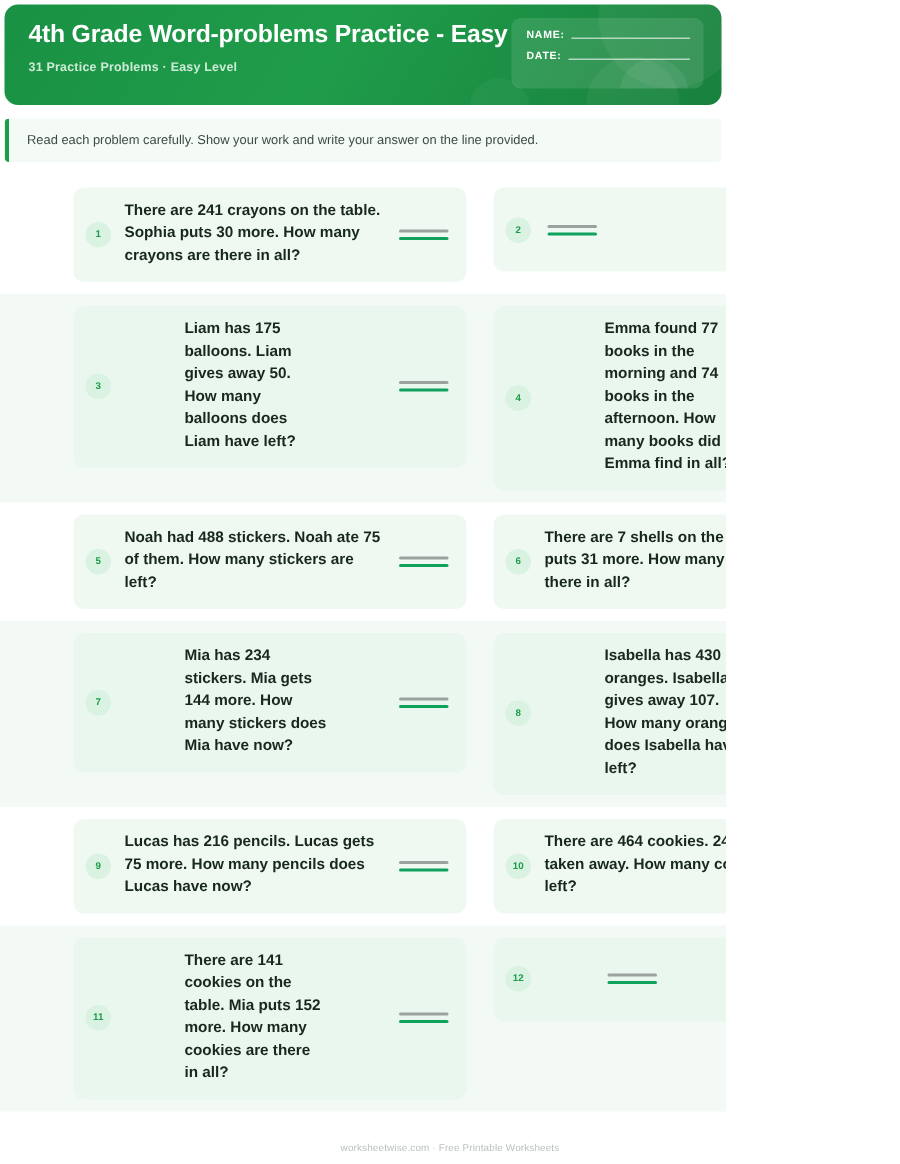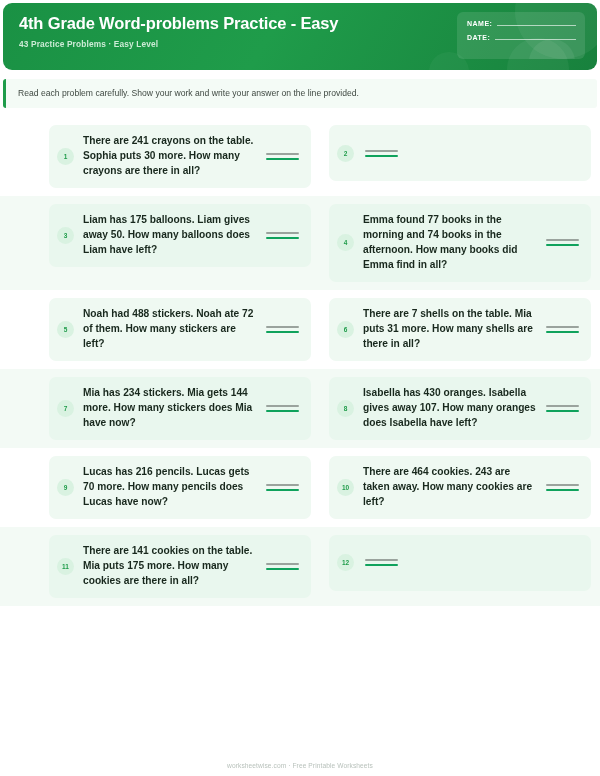--- a/index.html
+++ b/index.html
@@ -6,21 +6,21 @@
 
   html, body {
     width: 600px;
     height: 776px;
     overflow: hidden;
     background: #ffffff;
     font-family: "Liberation Sans", sans-serif;
   }
 
   .page {
-    width: 600px;
+    width: 484px;
     height: 776px;
     position: relative;
     background: #ffffff;
     overflow: hidden;
   }
 
   
   .header {
     position: relative;
     margin: 3px 3px 0 3px;
@@ -150,21 +150,21 @@
 
   .card {
     flex: 1;
     background: #eff9f2;
     border-radius: 7px;
     padding: 9px 10px 9px 8px;
     display: flex;
     align-items: center;
     min-height: 56px;
   }
-  .row.alt .card { background: #e9f7ee; }
+  .row.alt .card { background: #e9f7ee; gap: 40px; }
 
   .badge {
     flex: 0 0 auto;
     width: 17px;
     height: 17px;
     border-radius: 50%;
     background: #d9f2e1;
     color: #1f9c4a;
     font-size: 6.5px;
     font-weight: bold;
@@ -219,21 +219,21 @@
 <body>
 
 <div class="page">
 
   <div class="header">
     <div class="header-deco-1"></div>
     <div class="header-deco-2"></div>
     <div class="header-deco-3"></div>
 
     <div class="title">4th Grade Word-problems Practice - Easy</div>
-    <div class="subtitle">43 Practice Problems · Easy Level</div>
+    <div class="subtitle">31 Practice Problems · Easy Level</div>
 
     <div class="namebox">
       <div class="namebox-deco"></div>
       <div class="nb-row">
         <span class="nb-label">NAME:</span>
         <span class="nb-line"></span>
       </div>
       <div class="nb-row">
         <span class="nb-label">DATE:</span>
         <span class="nb-line"></span>
@@ -289,21 +289,21 @@
             <div class="solid"></div>
           </div>
         </div>
       </div>
     </div>
 
     <div class="row">
       <div class="cell">
         <div class="card">
           <div class="badge">5</div>
-          <div class="qtext">Noah had 488 stickers. Noah ate 72 of them. How many stickers are left?</div>
+          <div class="qtext">Noah had 488 stickers. Noah ate 75 of them. How many stickers are left?</div>
           <div class="answer-line">
             <div class="dash"></div>
             <div class="solid"></div>
           </div>
         </div>
       </div>
       <div class="cell">
         <div class="card">
           <div class="badge">6</div>
           <div class="qtext">There are 7 shells on the table. Mia puts 31 more. How many shells are there in all?</div>
@@ -335,21 +335,21 @@
             <div class="solid"></div>
           </div>
         </div>
       </div>
     </div>
 
     <div class="row">
       <div class="cell">
         <div class="card">
           <div class="badge">9</div>
-          <div class="qtext">Lucas has 216 pencils. Lucas gets 70 more. How many pencils does Lucas have now?</div>
+          <div class="qtext">Lucas has 216 pencils. Lucas gets 75 more. How many pencils does Lucas have now?</div>
           <div class="answer-line">
             <div class="dash"></div>
             <div class="solid"></div>
           </div>
         </div>
       </div>
       <div class="cell">
         <div class="card">
           <div class="badge">10</div>
           <div class="qtext">There are 464 cookies. 243 are taken away. How many cookies are left?</div>
@@ -358,21 +358,21 @@
             <div class="solid"></div>
           </div>
         </div>
       </div>
     </div>
 
     <div class="row alt">
       <div class="cell">
         <div class="card">
           <div class="badge">11</div>
-          <div class="qtext">There are 141 cookies on the table. Mia puts 175 more. How many cookies are there in all?</div>
+          <div class="qtext">There are 141 cookies on the table. Mia puts 152 more. How many cookies are there in all?</div>
           <div class="answer-line">
             <div class="dash"></div>
             <div class="solid"></div>
           </div>
         </div>
       </div>
       <div class="cell">
         <div class="card">
           <div class="badge">12</div>
           <div class="answer-line">

